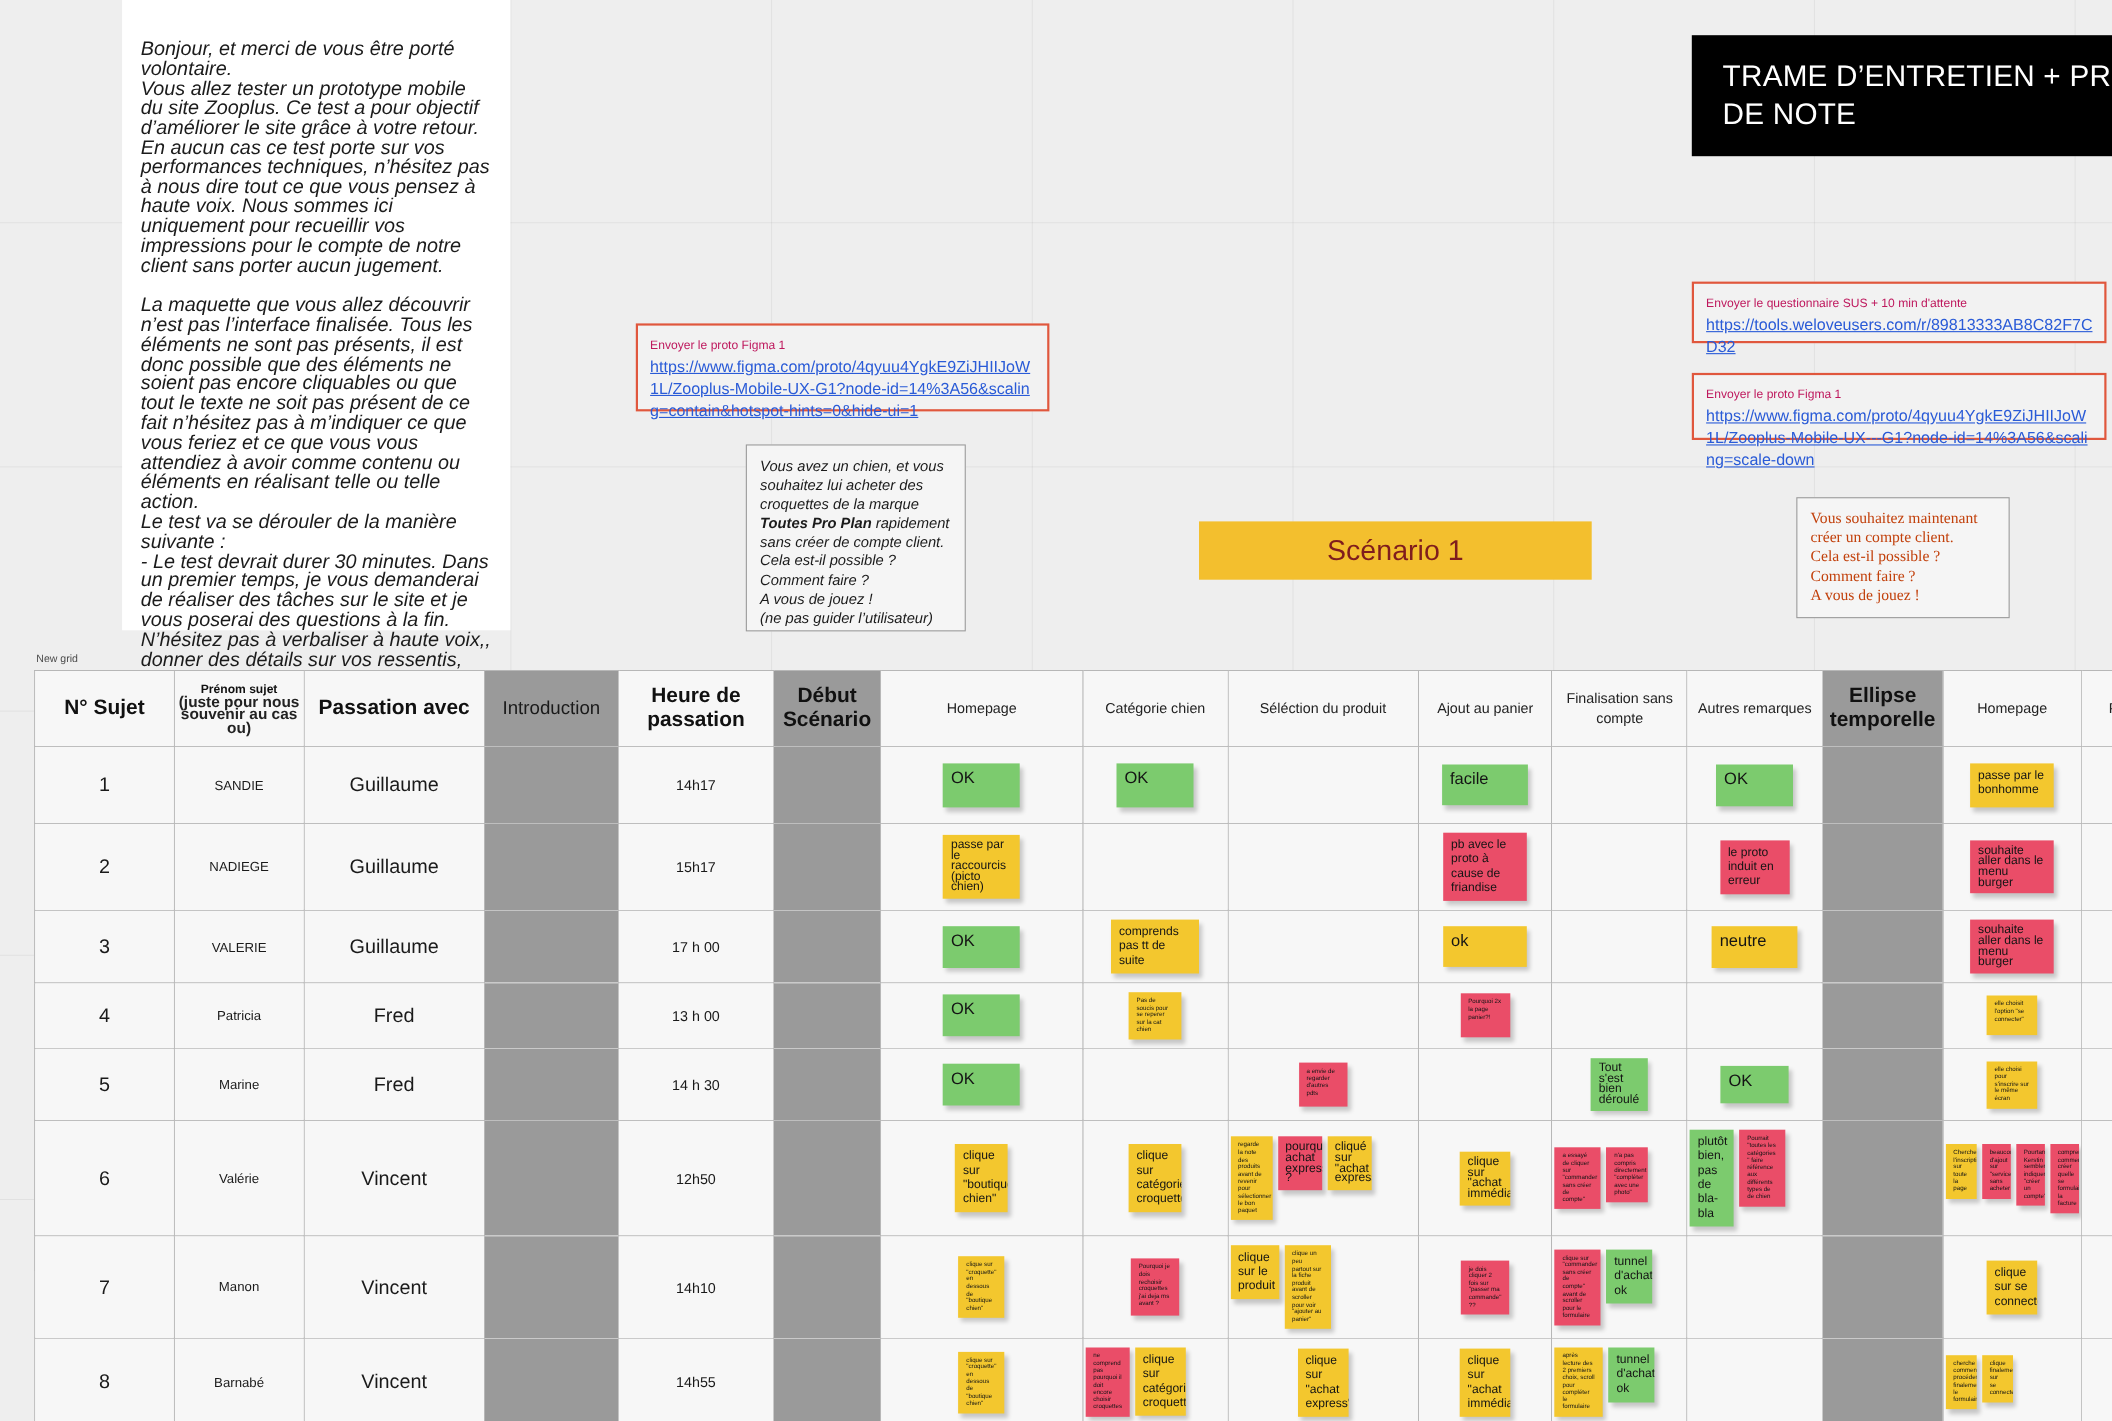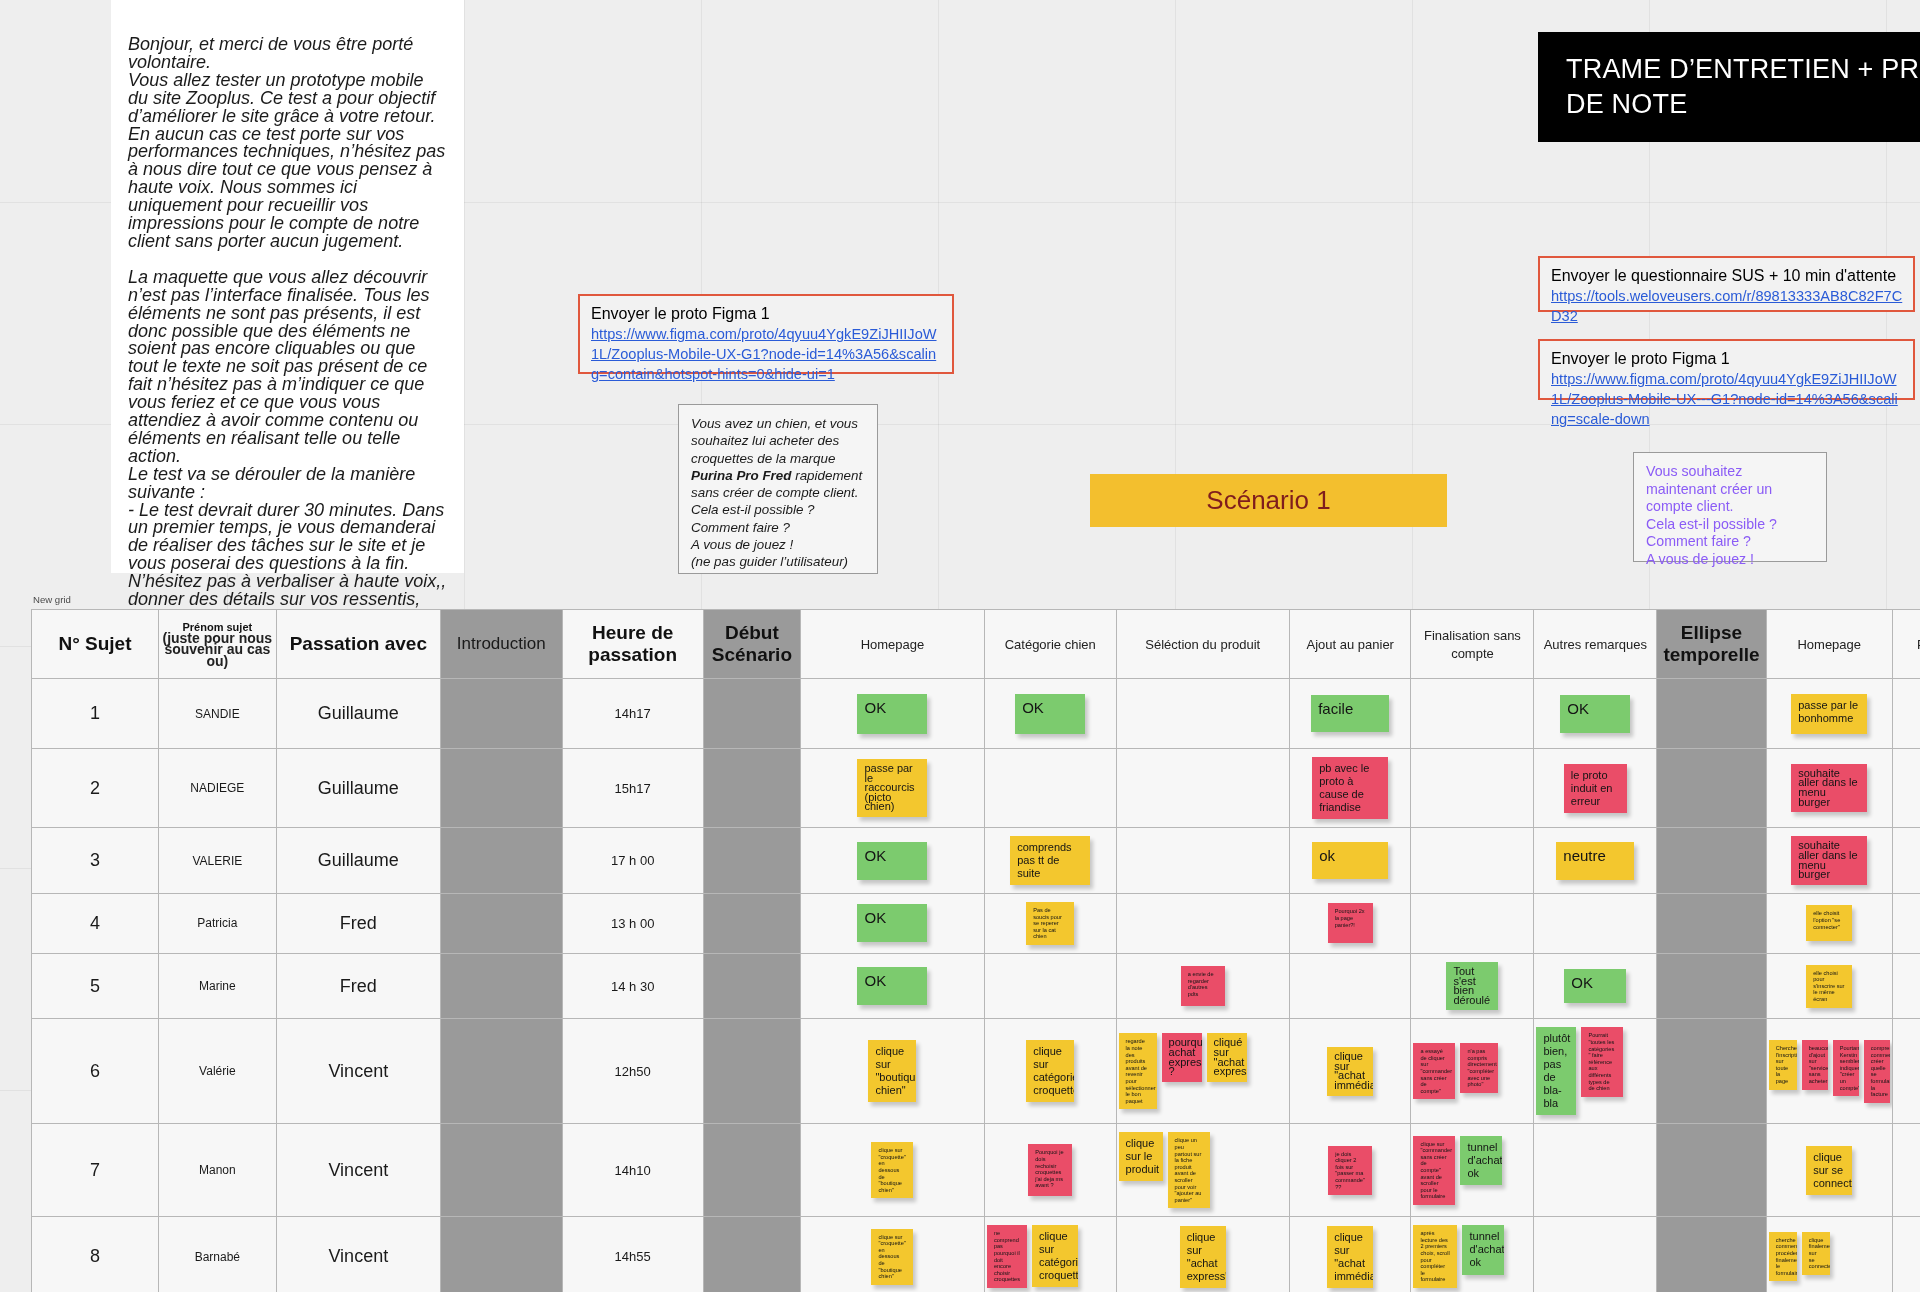--- a/index.html
+++ b/index.html
@@ -41,38 +41,38 @@
     display:flex;align-items:center;
     box-sizing:border-box;padding:0 28px;
   }
   #title-banner-text{font-size:27px;line-height:35px;letter-spacing:.2px;}
 
   
   .link-box{
     background:#f2f2f2;border:2.2px solid #e0573d;box-sizing:border-box;
     padding:8px 10px 9px 11px;
   }
-  .link-box .lb-title{font-size:16px;line-height:20px;color:#000000;}
+  .link-box .lb-title{font-size:11px;line-height:20px;color:#be185d;}
   .link-box .lb-url{font-size:14.6px;line-height:20px;color:#2a5bd7;
     text-decoration:underline;word-break:break-all;display:block;cursor:pointer;}
 
   #figma-box-left{left:578px;top:294px;width:376px;height:80px;}
   #sus-box{left:1538px;top:256px;width:377px;height:56px;}
   #figma-box-right{left:1538px;top:339px;width:377px;height:61px;}
 
   
   .white-box{
     background:#f5f5f5;border:1.4px solid #9a9a9a;box-sizing:border-box;
     padding:10px 12px;
   }
   #scenario-note-left{left:678px;top:404px;width:200px;height:170px;}
   #scenario-note-left .wb-text{font-size:13.4px;line-height:17.3px;color:#1b1b1b;font-style:italic;white-space:pre-wrap;}
   #scenario-note-left .bold-brand{font-weight:bold;font-style:italic;}
   #scenario-note-right{left:1633px;top:452px;width:194px;height:110px;}
-  #scenario-note-right .wb-text{font-size:14.2px;line-height:17.5px;color:#8b5cf6;white-space:pre-wrap;}
+  #scenario-note-right .wb-text{font-size:14.2px;line-height:17.5px;color:#c2410c;white-space:pre-wrap;font-family:Liberation Serif, serif;}
 
   
   #scenario-banner{
     left:1090px;top:474px;width:357px;height:53px;
     background:#f3bf2e;display:flex;align-items:center;justify-content:center;
   }
   #scenario-banner-text{font-size:26px;color:#7f1d1d;}
 
   
   #grid-label{left:33px;top:594px;font-size:9.6px;color:#4a4a4a;}
@@ -152,21 +152,21 @@
   <div class="lb-title">Envoyer le questionnaire SUS + 10 min d'attente</div>
   <a class="lb-url">https://tools.weloveusers.com/r/89813333AB8C82F7CD32</a>
 </div>
 
 <div class="abs link-box" id="figma-box-right">
   <div class="lb-title">Envoyer le proto Figma 1</div>
   <a class="lb-url">https://www.figma.com/proto/4qyuu4YgkE9ZiJHIIJoW1L/Zooplus-Mobile-UX---G1?node-id=14%3A56&amp;scaling=scale-down</a>
 </div>
 
 <div class="abs white-box" id="scenario-note-left">
-  <div class="wb-text"><span>Vous avez un chien, et vous souhaitez lui acheter des croquettes de la marque </span><span class="bold-brand">Purina Pro Fred</span><span> rapidement sans créer de compte client.
+  <div class="wb-text"><span>Vous avez un chien, et vous souhaitez lui acheter des croquettes de la marque </span><span class="bold-brand">Toutes Pro Plan</span><span> rapidement sans créer de compte client.
 Cela est-il possible ?
 Comment faire ?
 A vous de jouez !
 (ne pas guider l’utilisateur)</span></div>
 </div>
 
 <div class="abs" id="scenario-banner">
   <span id="scenario-banner-text">Scénario 1</span>
 </div>
 

